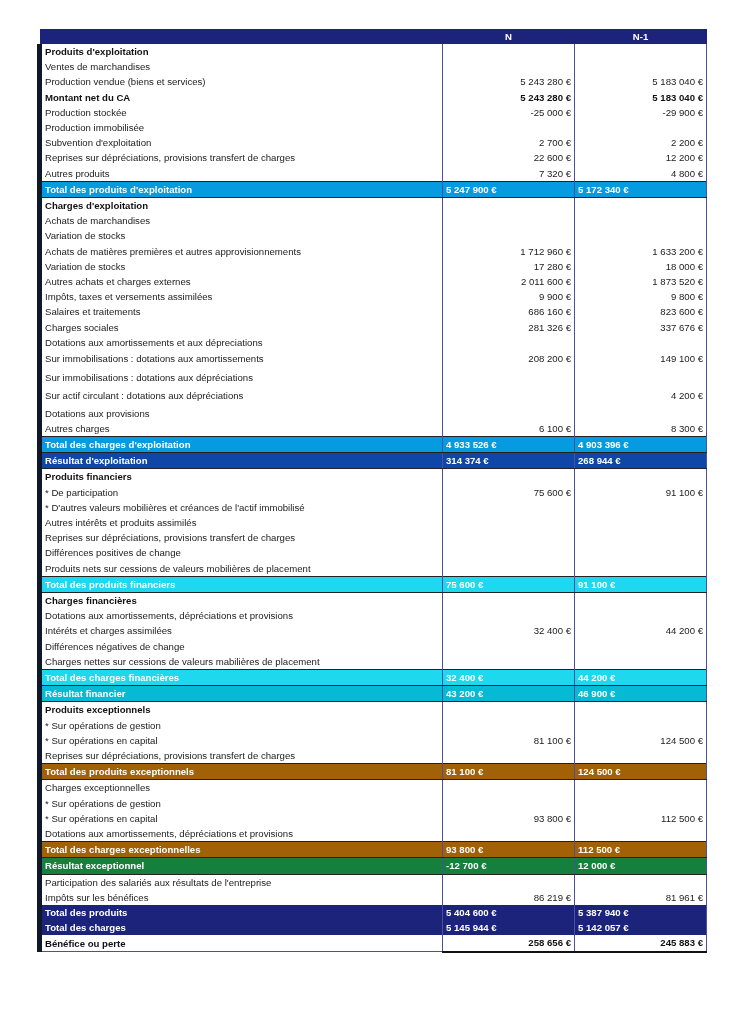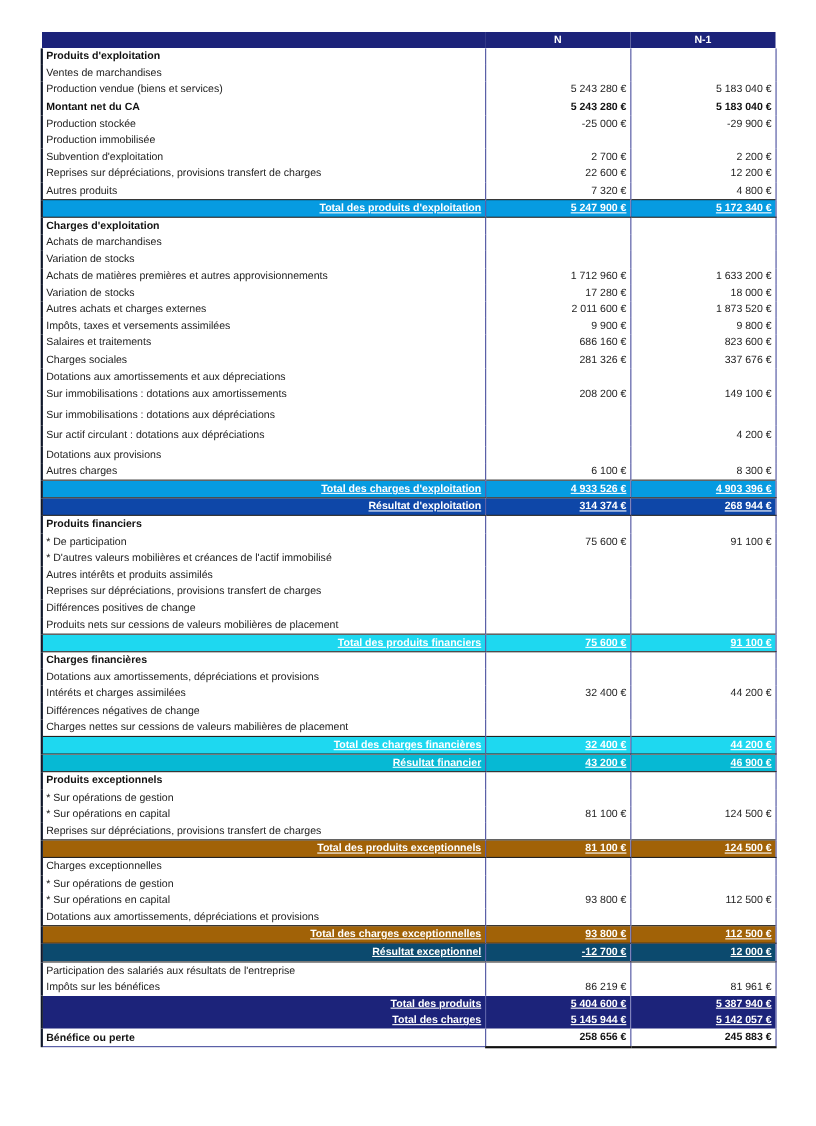--- a/index.html
+++ b/index.html
@@ -15,34 +15,34 @@
   #sheet col.c-label { width: 403px; }
   #sheet col.c-n { width: 132px; }
   #sheet col.c-n1 { width: 132px; }
   #sheet td, #sheet th {
     padding: 0 3px;
     height: 15.2px;
     line-height: 15.2px;
     white-space: nowrap;
     overflow: hidden;
   }
-  #sheet td.lbl { border-left: 2px solid #0f172a; }
+  #sheet td.lbl { border-left: 5px solid #0f172a; }
   #sheet td.num { text-align: right; border-left: 1px solid #4a4f9e; border-right: 1px solid #4a4f9e; }
   #sheet tr.tall td { height: 18.5px; line-height: 18.5px; margin-top: 10px; }
   #sheet tr.bold td { font-weight: bold; color: #111; }
   #sheet thead th {
     background: #1c237a; color: #fff; font-weight: bold; text-align: center; height: 15px; line-height: 15px;
   }
-  #sheet tr.total td { font-weight: bold; color: #fff; text-align: right; border-top: 1px solid #222; border-bottom: 1px solid #222; text-decoration: underline; }
+  #sheet tr.total td { font-weight: bold; color: #fff; text-align: left; border-top: 1px solid #222; border-bottom: 1px solid #222; }
   #sheet tr.t-expl td { background: #069be1; }
   #sheet tr.t-res td { background: #0e47a8; }
   #sheet tr.t-fin td { background: #1ed8f0; }
   #sheet tr.t-finres td { background: #06b9d4; }
   #sheet tr.t-exc td { background: #a16207; }
-  #sheet tr.t-excres td { background: #0c4a6e; }
+  #sheet tr.t-excres td { background: #15803d; }
   #sheet tr.t-grand td { background: #1c237a; border-top: none; border-bottom: none; }
   #sheet tr.final td { font-weight: bold; color: #111; border-bottom: 1px solid #4a4f9e; }
   #sheet tr.final td.num { border-bottom: 2px solid #111; }
 </style>
 </head>
 <body>
 
 <table id="sheet">
   <colgroup>
       <col class="c-label">

